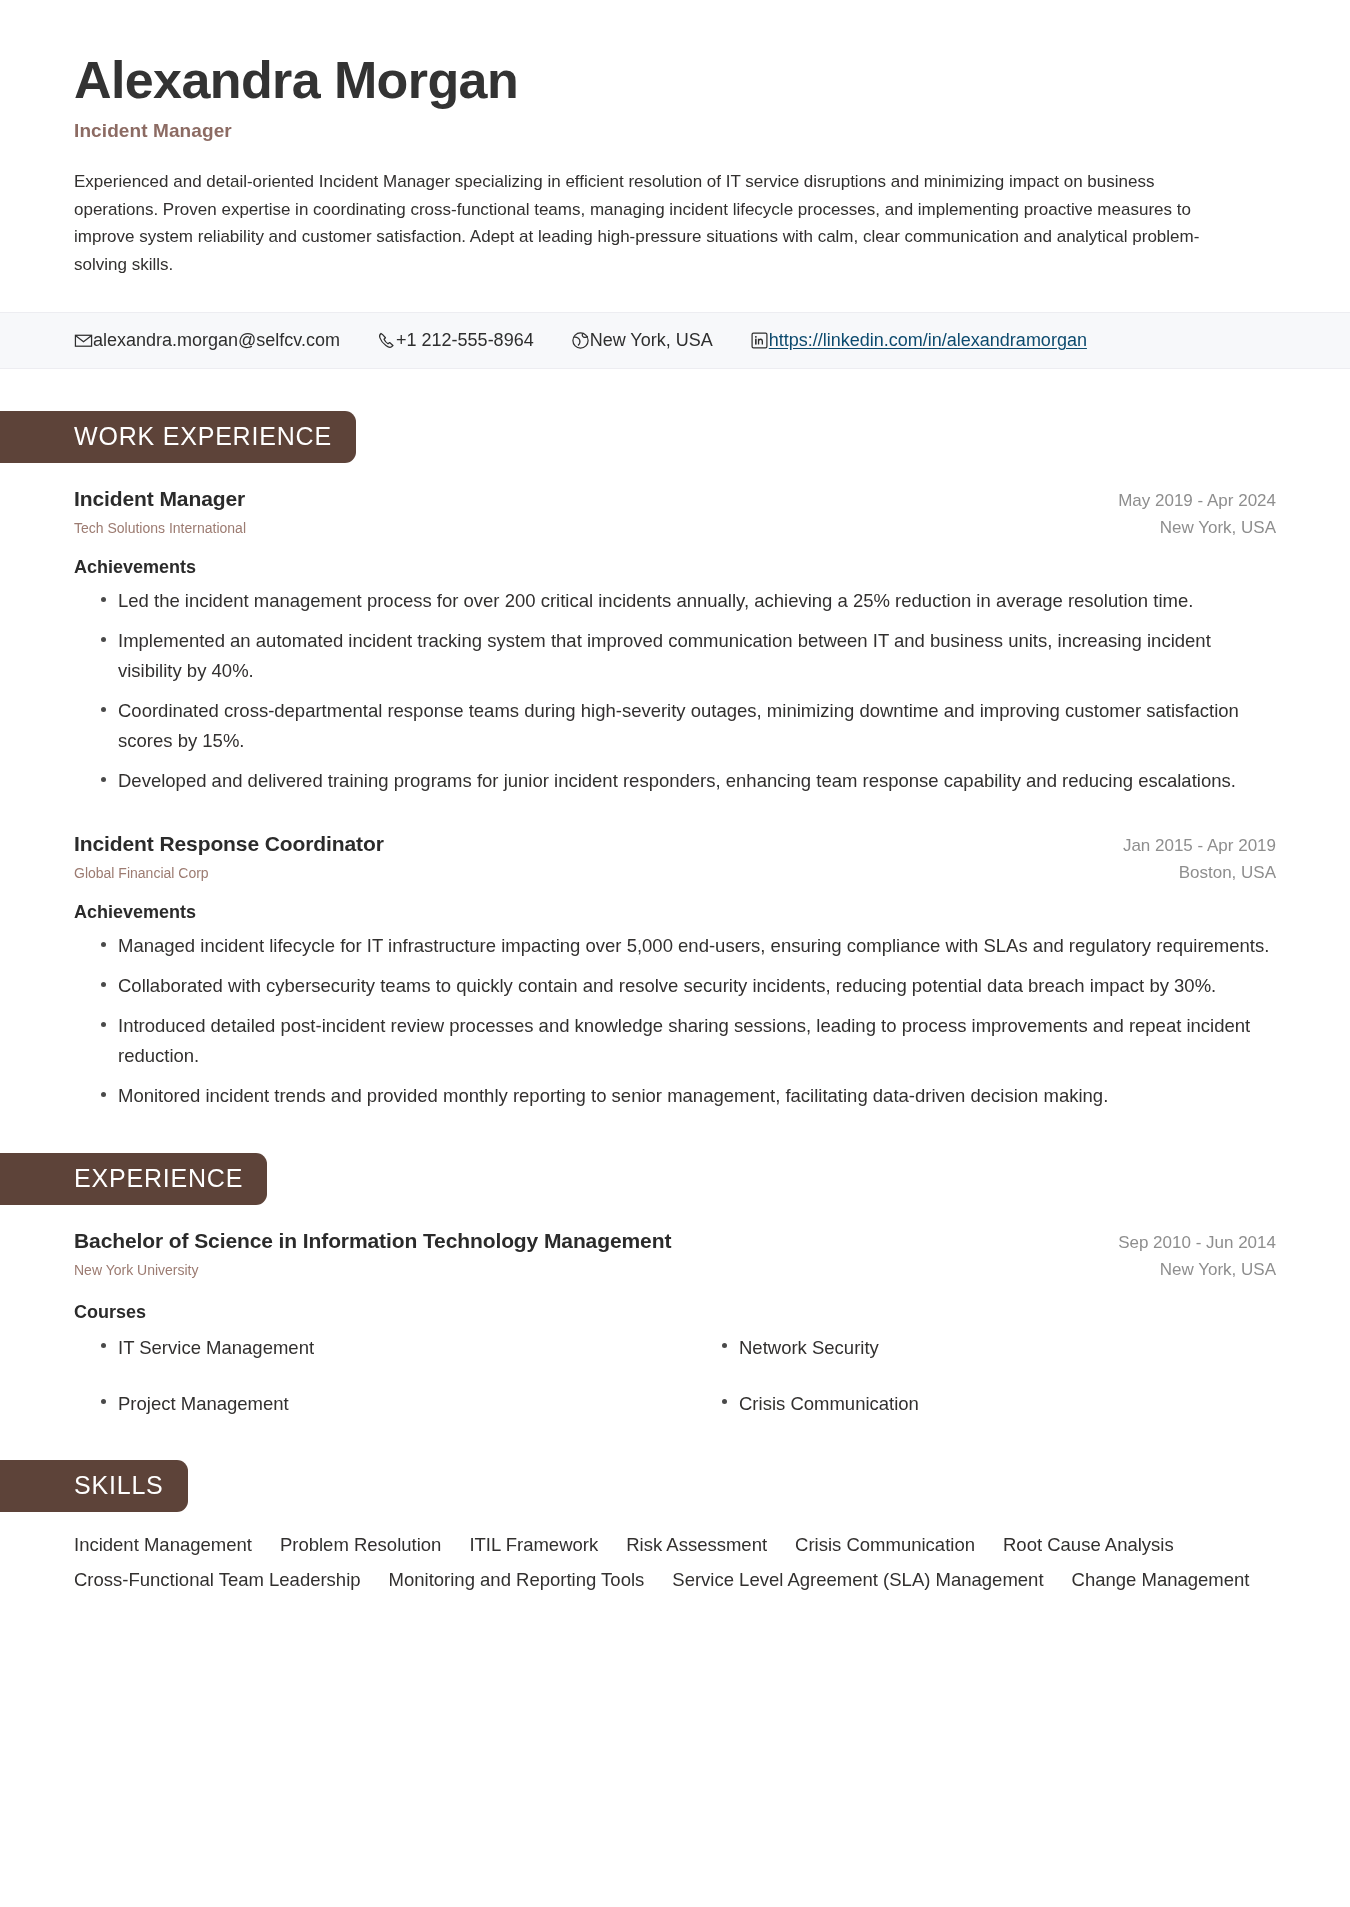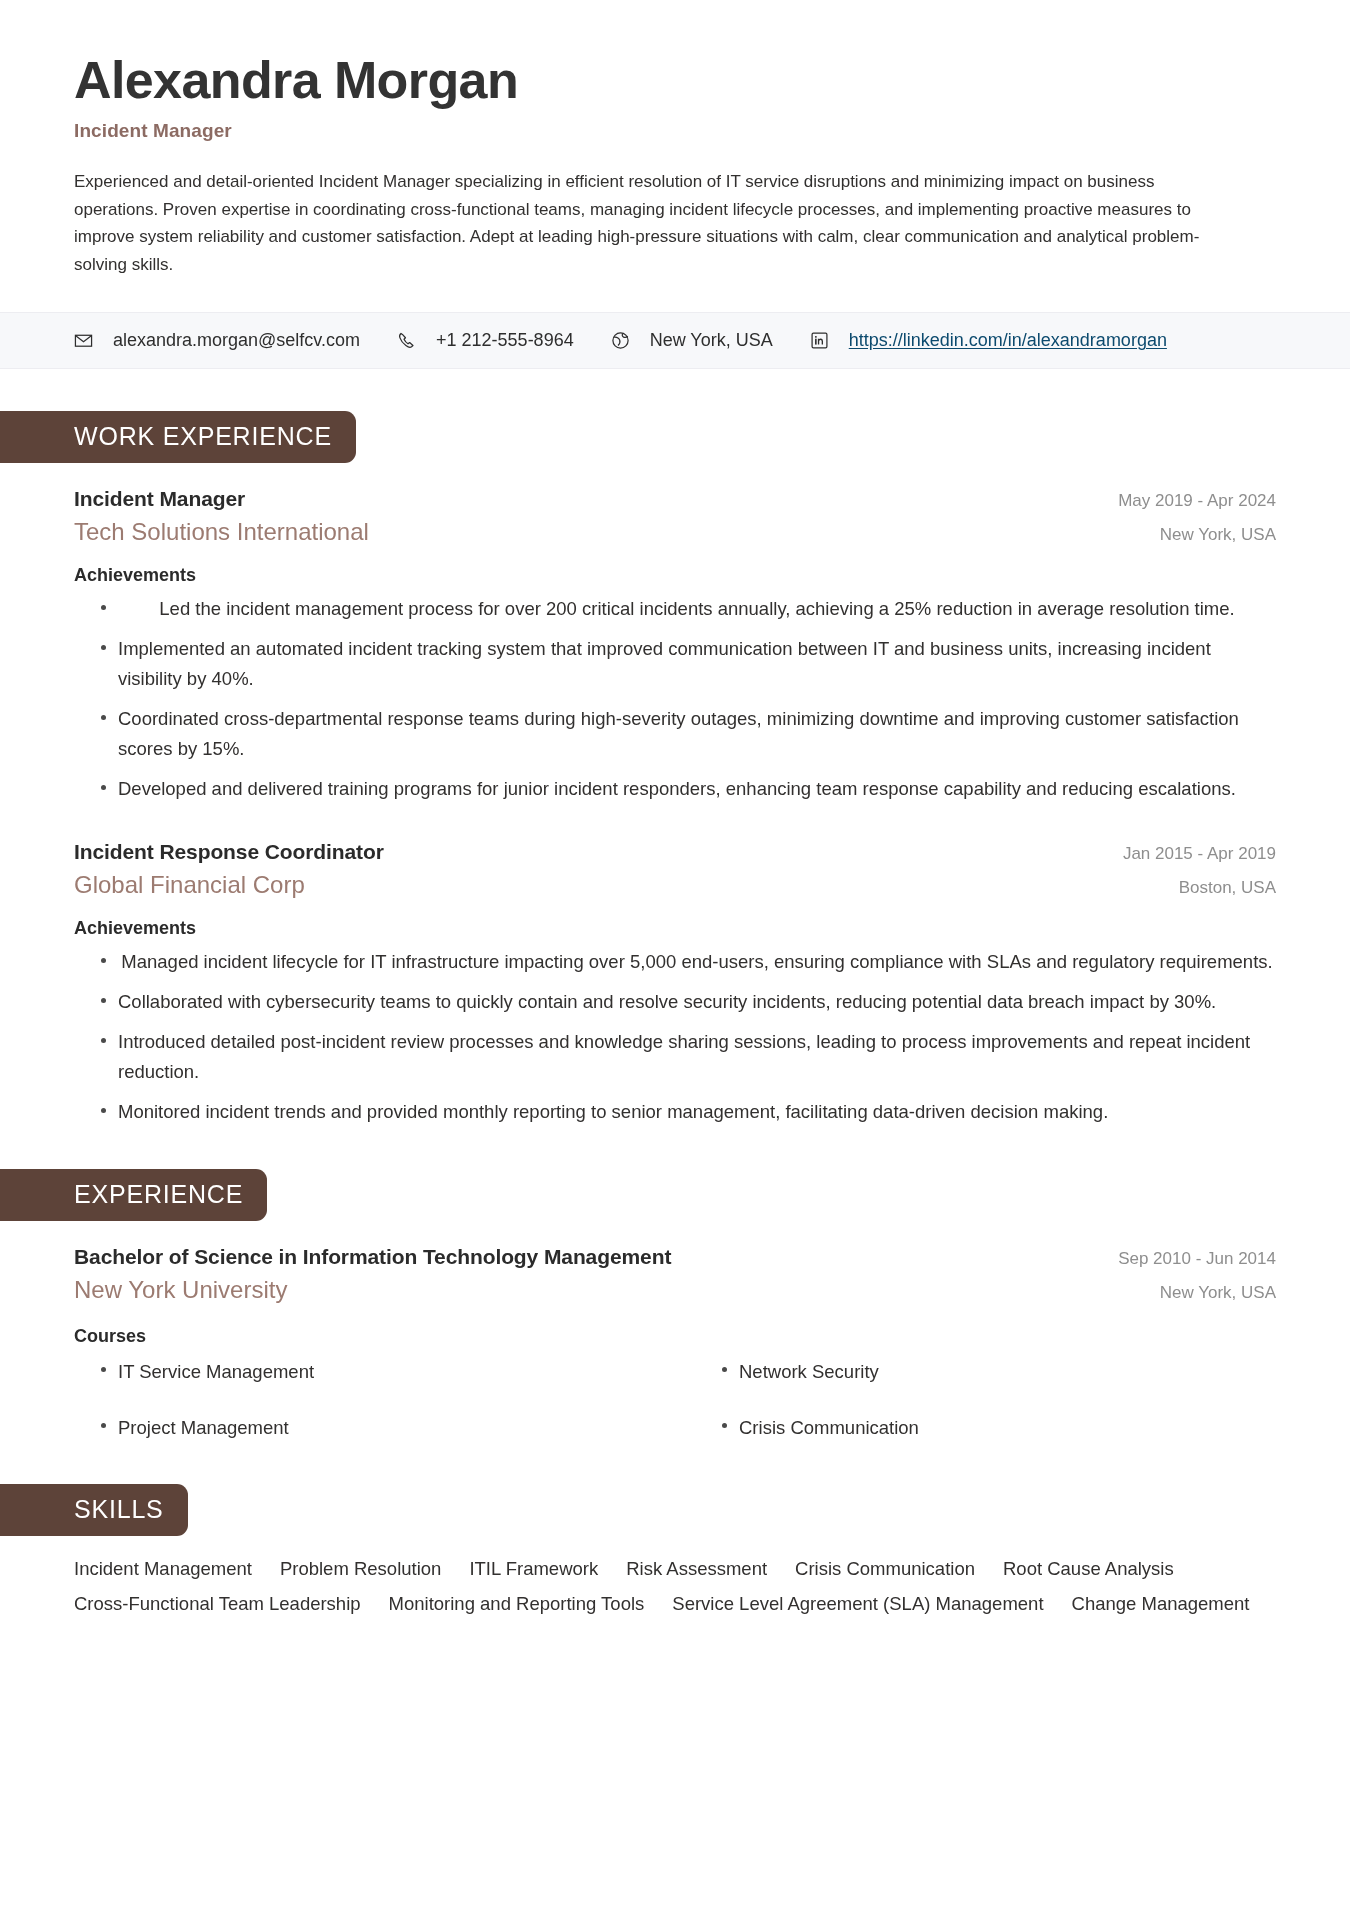--- a/index.html
+++ b/index.html
@@ -31,21 +31,21 @@
   
   .contact-bar {
     margin-top:34px;
     background:#f7f8fa;
     border-top:1px solid #ededf1;
     border-bottom:1px solid #ededf1;
     padding:17px 74px;
     display:flex; align-items:center; gap:37px;
     font-size:18px; color:#2e2e2e;
   }
-  .contact-item { display:flex; align-items:center; gap:20px; white-space:nowrap;justify-content:center; }
+  .contact-item { display:flex; align-items:center; gap:0; white-space:nowrap;justify-content:center; }
   .contact-item svg { display:block; flex:0 0 auto; }
   .contact-item a, .contact-link {
     color:#0c4a6e; text-decoration:underline; text-underline-offset:2px;
   }
 
   
   .section { margin-top:42px; }
   .badge {
     display:inline-block;
     background:#5d4339; color:#ffffff;
@@ -55,31 +55,31 @@
     margin-left:0;
   }
   .sec-body { padding:0 74px; }
 
   
   .entry { margin-top:24px; }
   .entry-top { display:flex; justify-content:space-between; align-items:baseline; }
   .entry-title { font-size:21px; font-weight:bold; color:#2b2b2b; letter-spacing:-0.1px; }
   .entry-date { font-size:17px; color:#8e8e8e; white-space:nowrap; padding-left:24px; }
   .entry-sub { display:flex; justify-content:space-between; align-items:baseline; margin-top:7px; }
-  .entry-org { font-size:24px; color:#9c7b71; }
+  .entry-org { font-size:14px; color:#9c7b71; }
   .entry-loc { font-size:17px; color:#8e8e8e; white-space:nowrap; padding-left:24px; }
 
   .ach-label { margin-top:19px; font-size:18px; font-weight:bold; color:#2b2b2b; }
   ul.bullets { margin-top:8px; list-style:none; }
   ul.bullets li {
     position:relative; padding-left:44px;
     font-size:18.5px; line-height:1.62; color:#32302f;
     margin-top:10px;
   }
-  ul.bullets li:first-child { margin-top:4px;text-align:center; }
+  ul.bullets li:first-child { margin-top:4px; }
   ul.bullets li:before {
     content:""; position:absolute; left:27px; top:11px;
     width:5px; height:5px; border-radius:50%; background:#4a4a4a;
   }
 
   
   .courses-label { margin-top:22px; font-size:18px; font-weight:bold; color:#2b2b2b; }
   .courses-grid {
     margin-top:10px;
     display:grid; grid-template-columns:1fr 1fr;

